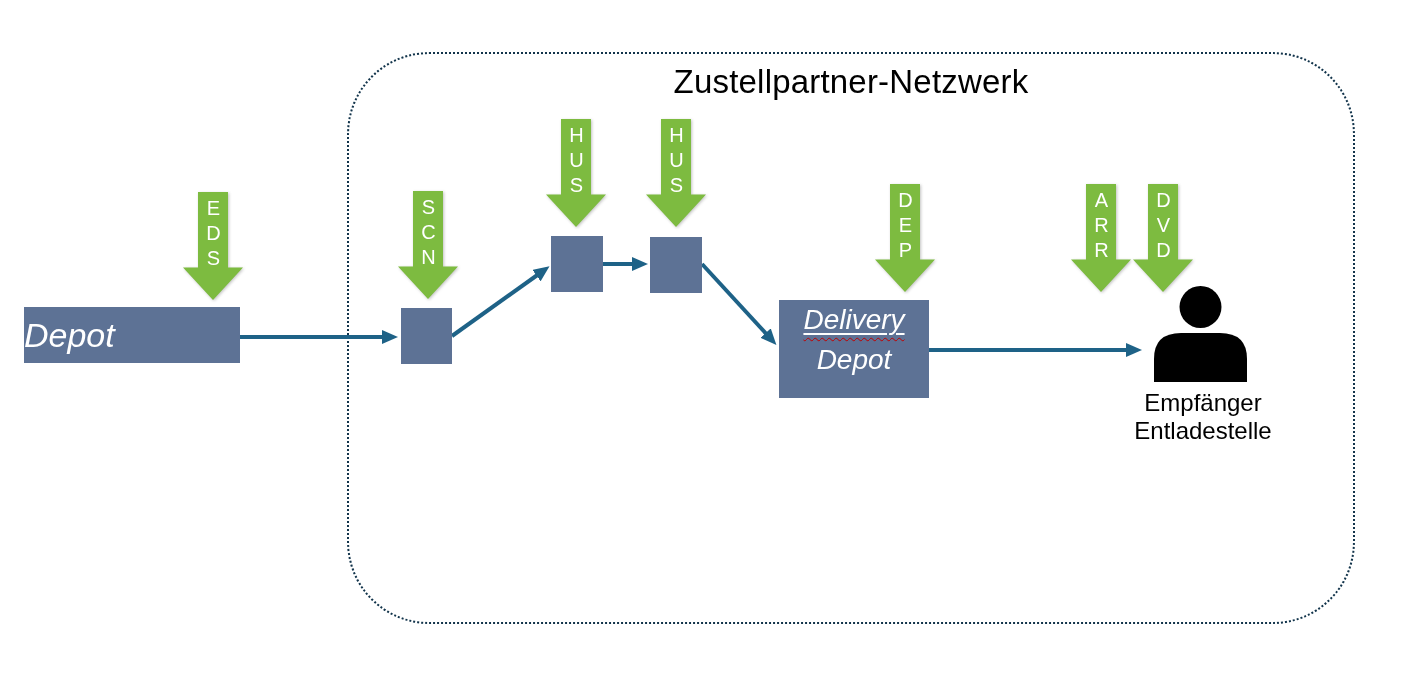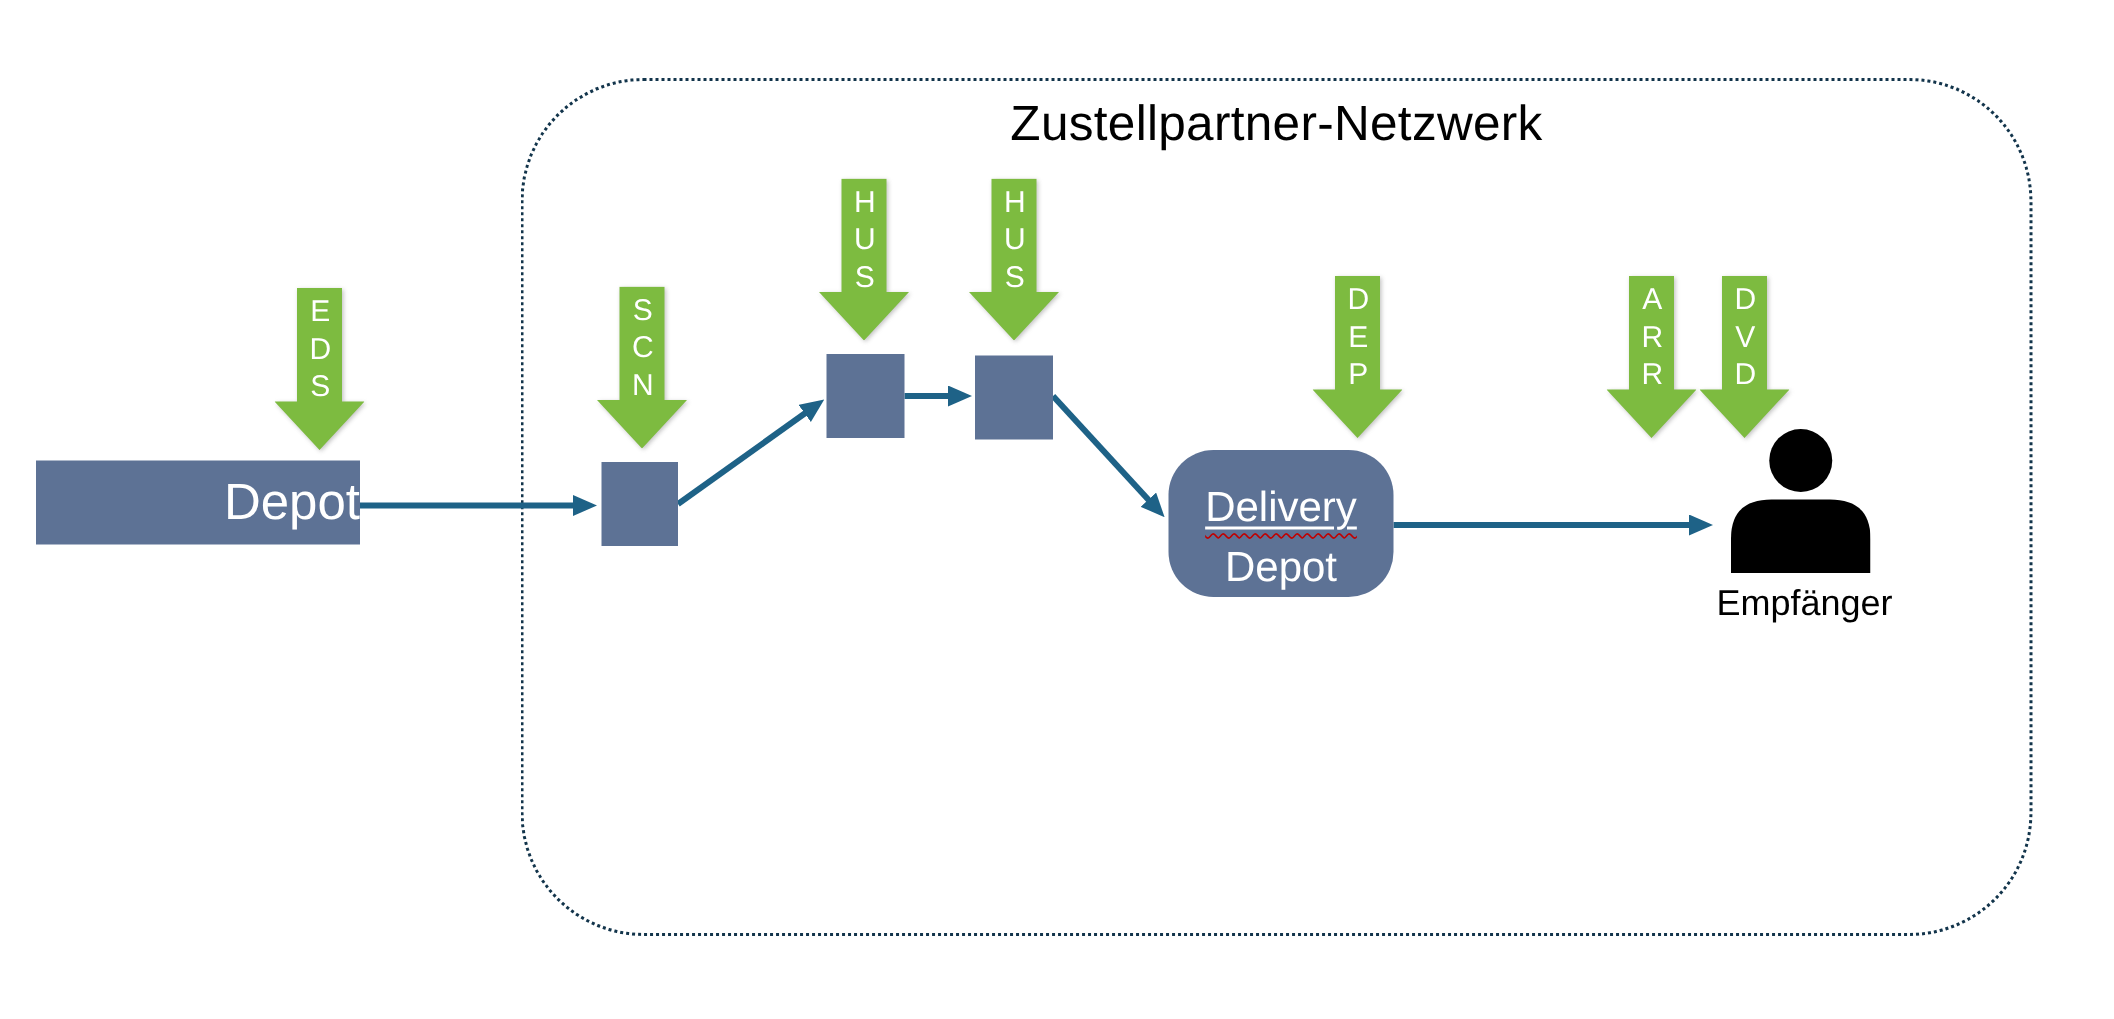--- a/index.html
+++ b/index.html
@@ -48,29 +48,30 @@
     pointer-events: none;
   }
 
   
   .node {
     position: absolute;
     background: var(--node_blue, #5D7295);
     color: var(--text_white, #fff);
     display: flex;
     align-items: center;
-    justify-content: flex-end;
+    justify-content: flex-start;
     text-align: center;
+    font-style: italic;
   }
   .node-depot      { left: 24px;  top: 307px; width: 216px; height: 56px; font-size: 34px; }
   .node-scn        { left: 401px; top: 308px; width: 51px;  height: 56px; }
   .node-hus-1      { left: 551px; top: 236px; width: 52px;  height: 56px; }
   .node-hus-2      { left: 650px; top: 237px; width: 52px;  height: 56px; }
   .node-delivery   { left: 779px; top: 300px; width: 150px; height: 98px;
-                     flex-direction: column; font-size: 28px; line-height: 40px; border-radius: 30px; }
+                     flex-direction: column; font-size: 28px; line-height: 40px; }
   .u-white { text-decoration: underline solid var(--text_white, #fff); text-underline-offset: 4px; text-decoration-thickness: 2px; }
   .spell-wavy { text-decoration: underline wavy var(--spell_red, #C00000); text-underline-offset: 8px; text-decoration-thickness: 1px; }
 
   
   .evt-arrow {
     position: absolute;
     width: 60px; height: 108px;
     filter: drop-shadow(1.5px 1.5px 1.5px rgba(120,120,120,0.45));
   }
   .evt-arrow .shape {
@@ -176,15 +177,16 @@
     <div class="shape"></div>
     <div class="letters">DVD</div>
   </div>
 
   <svg class="person" viewBox="0 0 93 97">
     <circle cx="46.5" cy="22" r="21" fill="#000000"></circle>
     <path d="M0 97 V74 Q0 48 27 48 H66 Q93 48 93 74 V97 Z" fill="#000000"></path>
   </svg>
   <div class="recipient-caption">
     <div>Empfänger</div>
+    <div>Entladestelle</div>
   </div>
 
 </div>
 
 </body></html>

